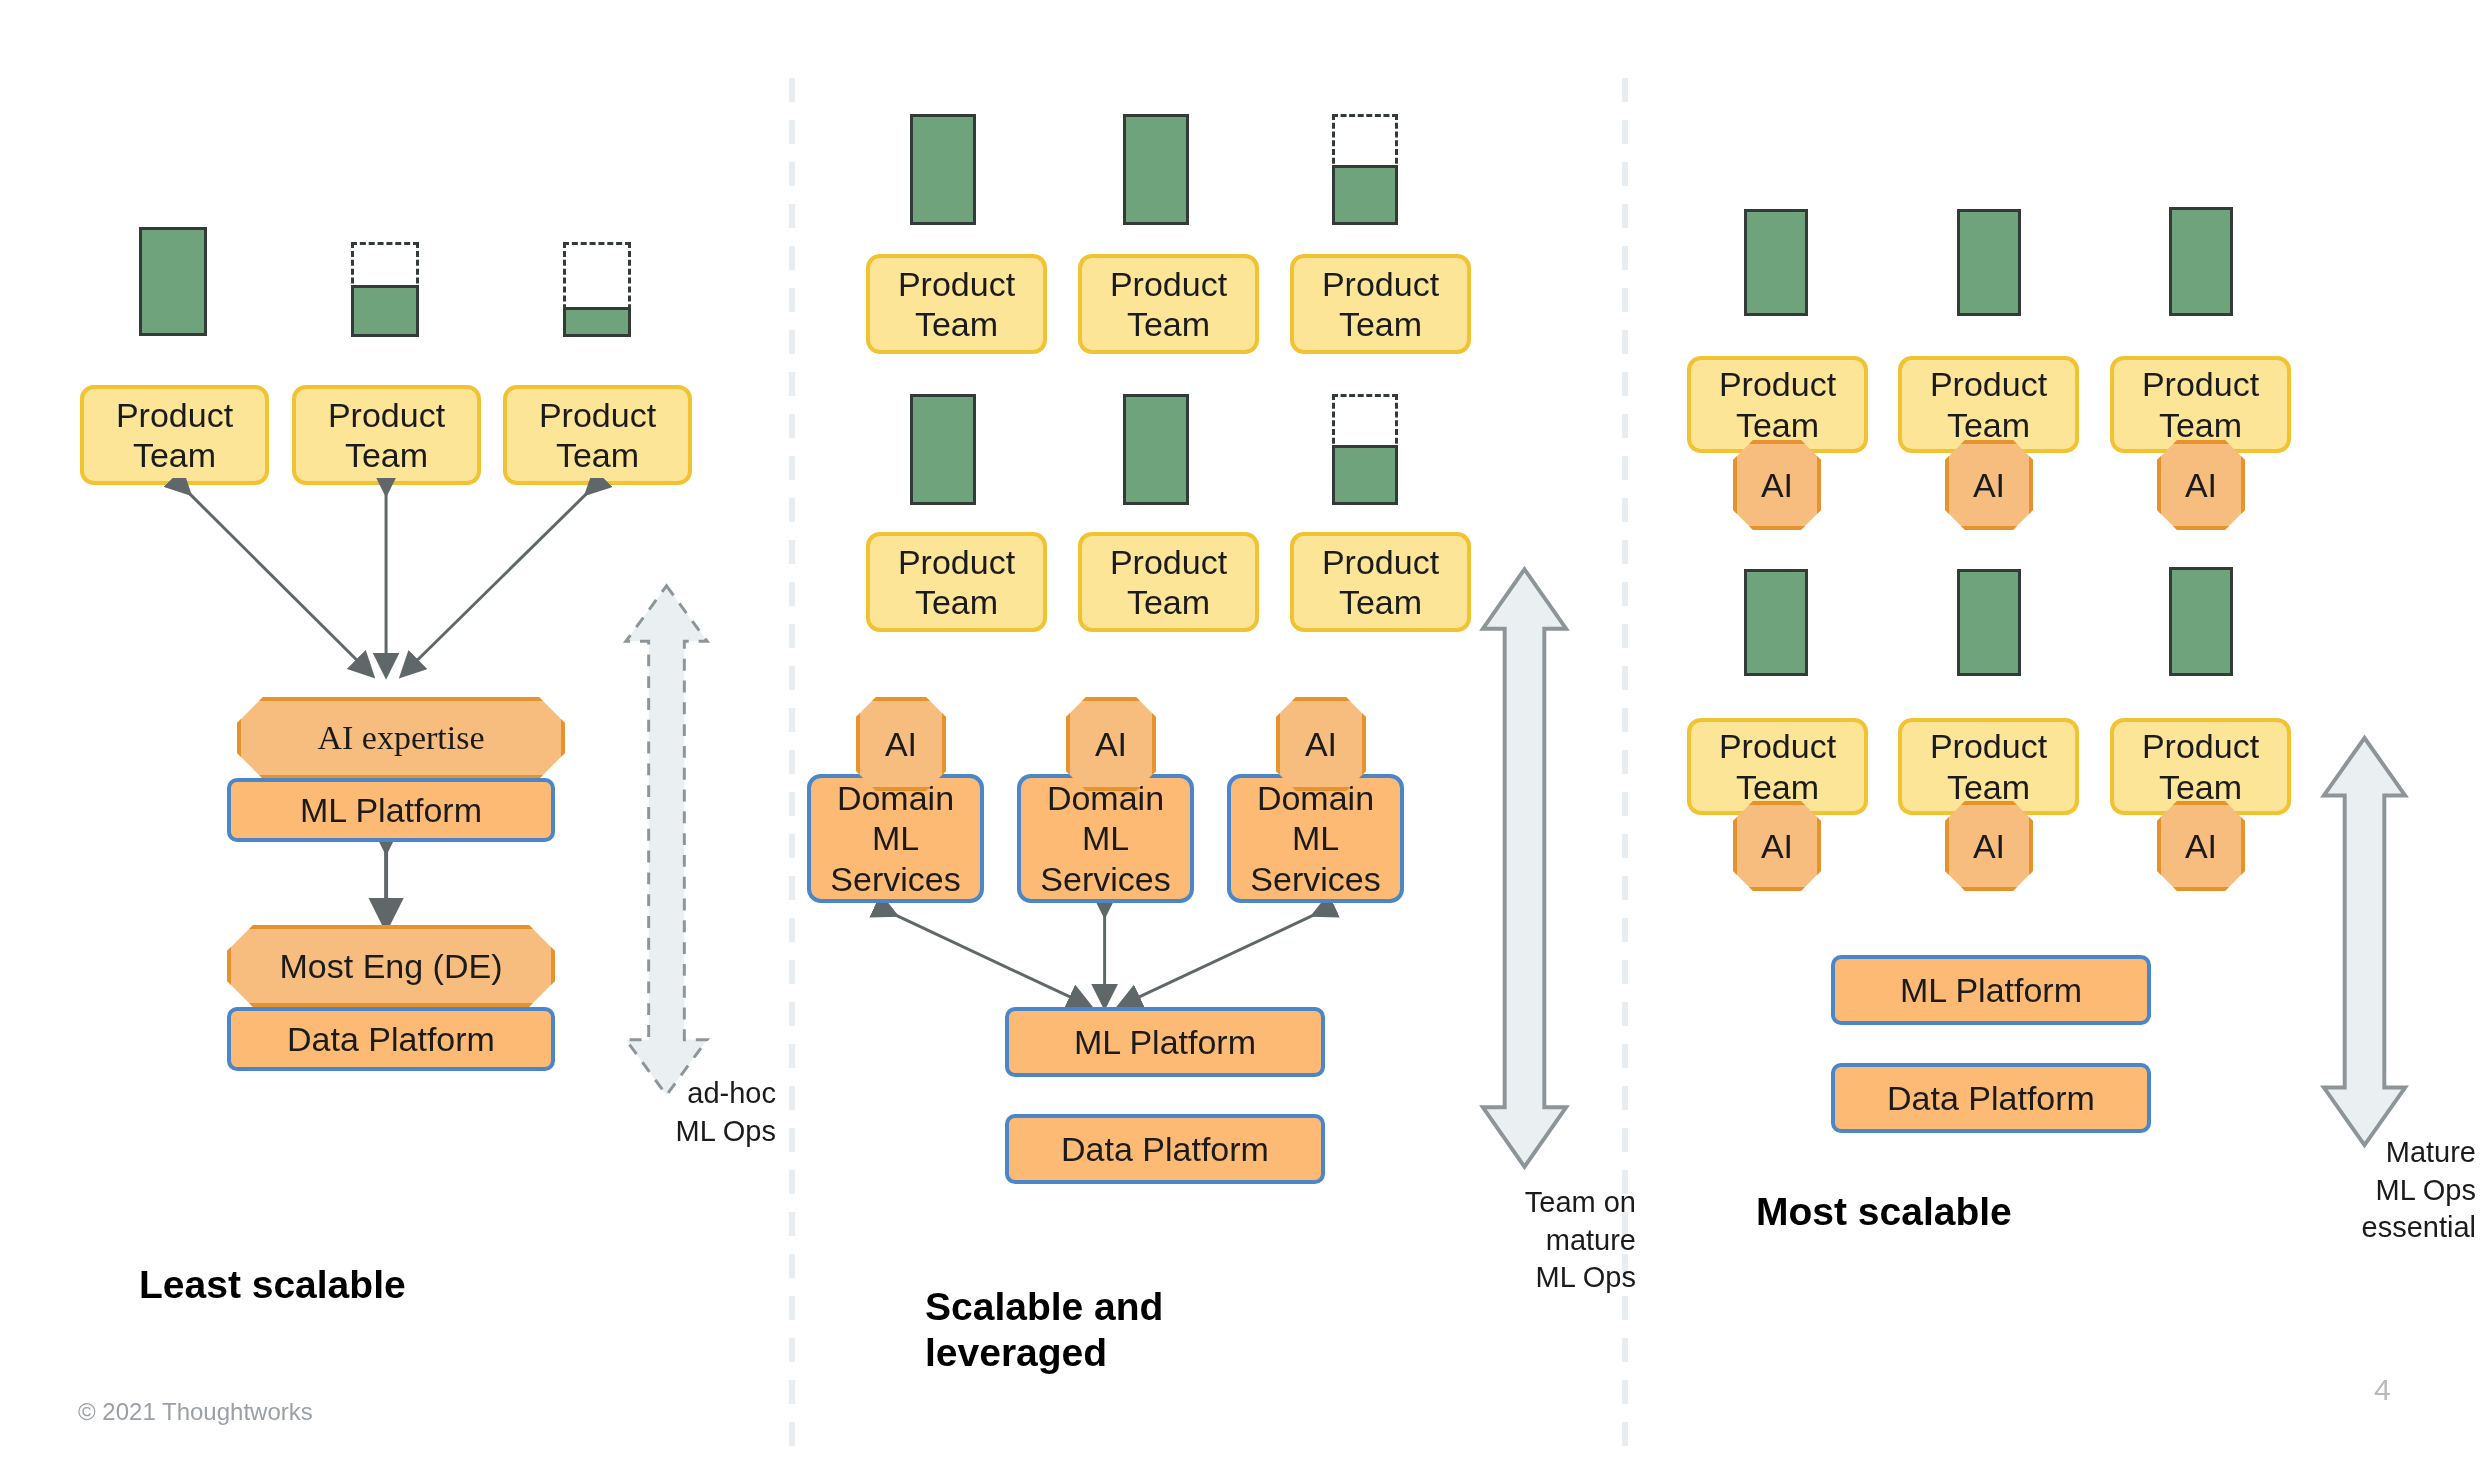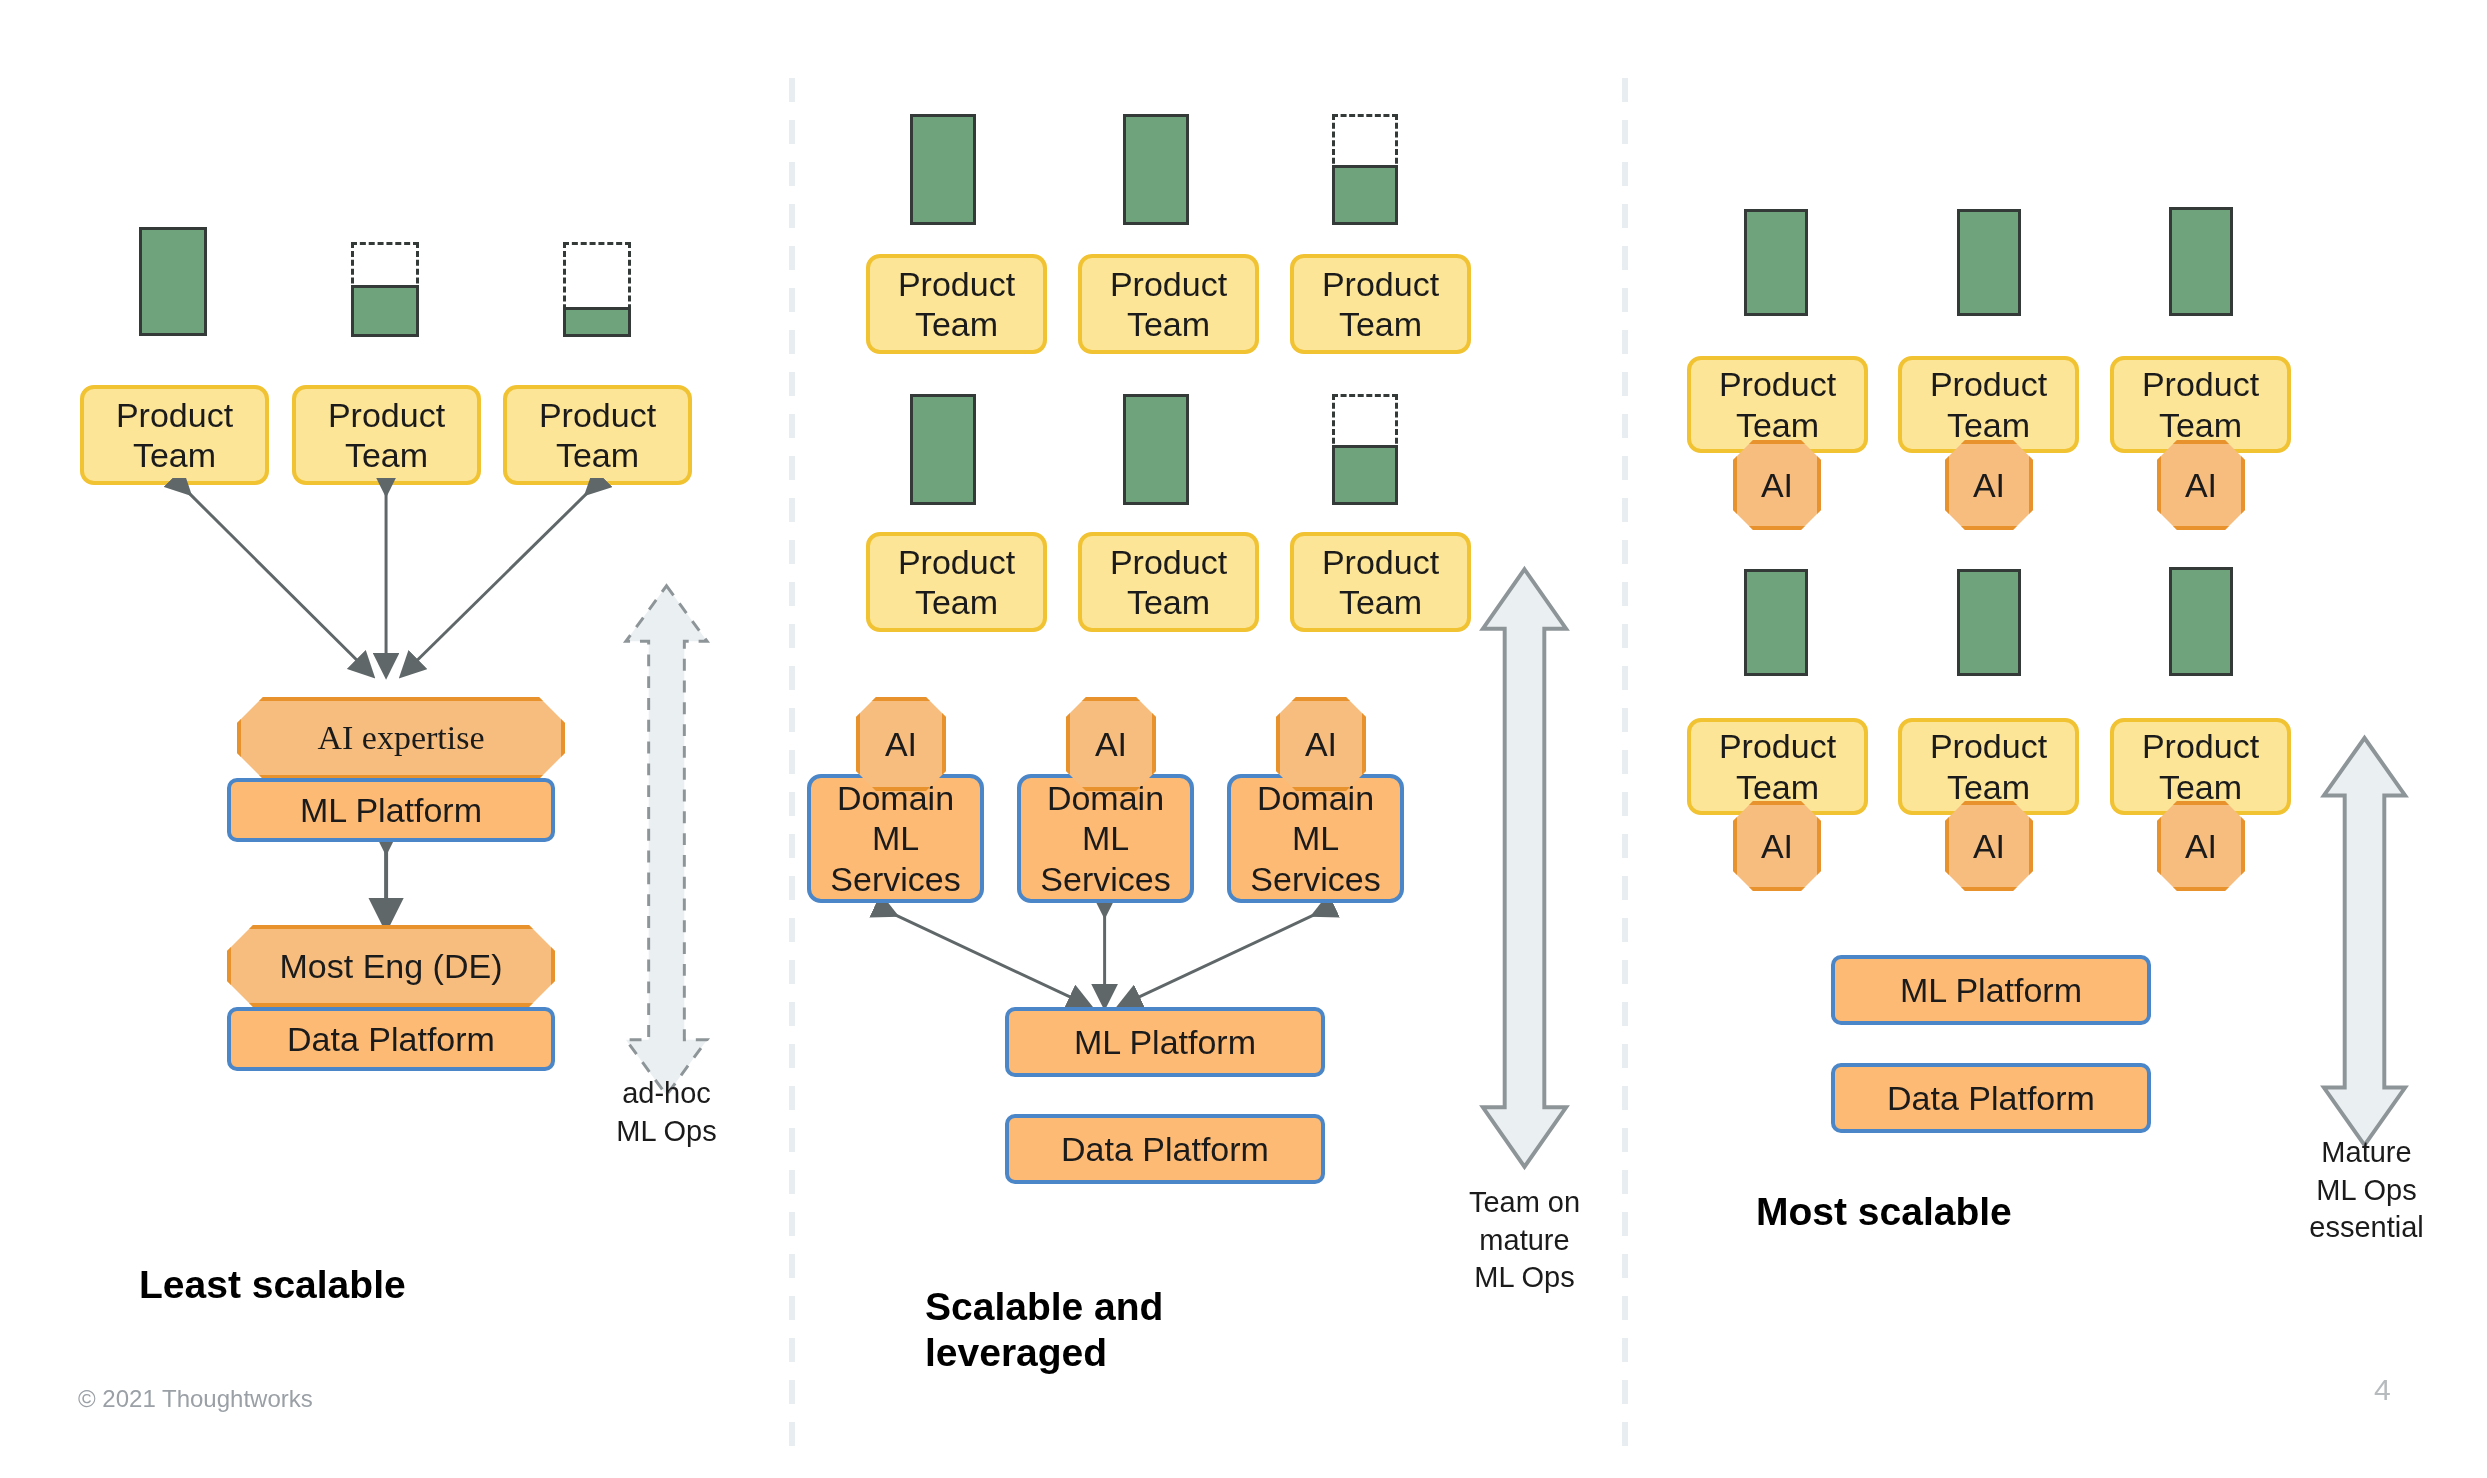--- a/index.html
+++ b/index.html
@@ -80,30 +80,31 @@
   .caption {
     position: absolute;
     font-size: 39px;
     font-weight: bold;
     color: #000000;
     line-height: 1.18;
     white-space: pre-line;
   }
   .arrow-label {
     position: absolute;
-    text-align: center;
+    text-align: right;
     font-size: 29px;
     color: #1b1b1b;
     line-height: 1.3;
     white-space: pre-line;
   }
   .footer-copy {
     position: absolute;
     font-size: 24px;
     color: #9aa0a6;
+    margin-top: 13px;
   }
   .page-num {
     position: absolute;
     font-size: 30px;
     color: #b7bbbe;
   }
 </style>
 </head>
 <body>
 

